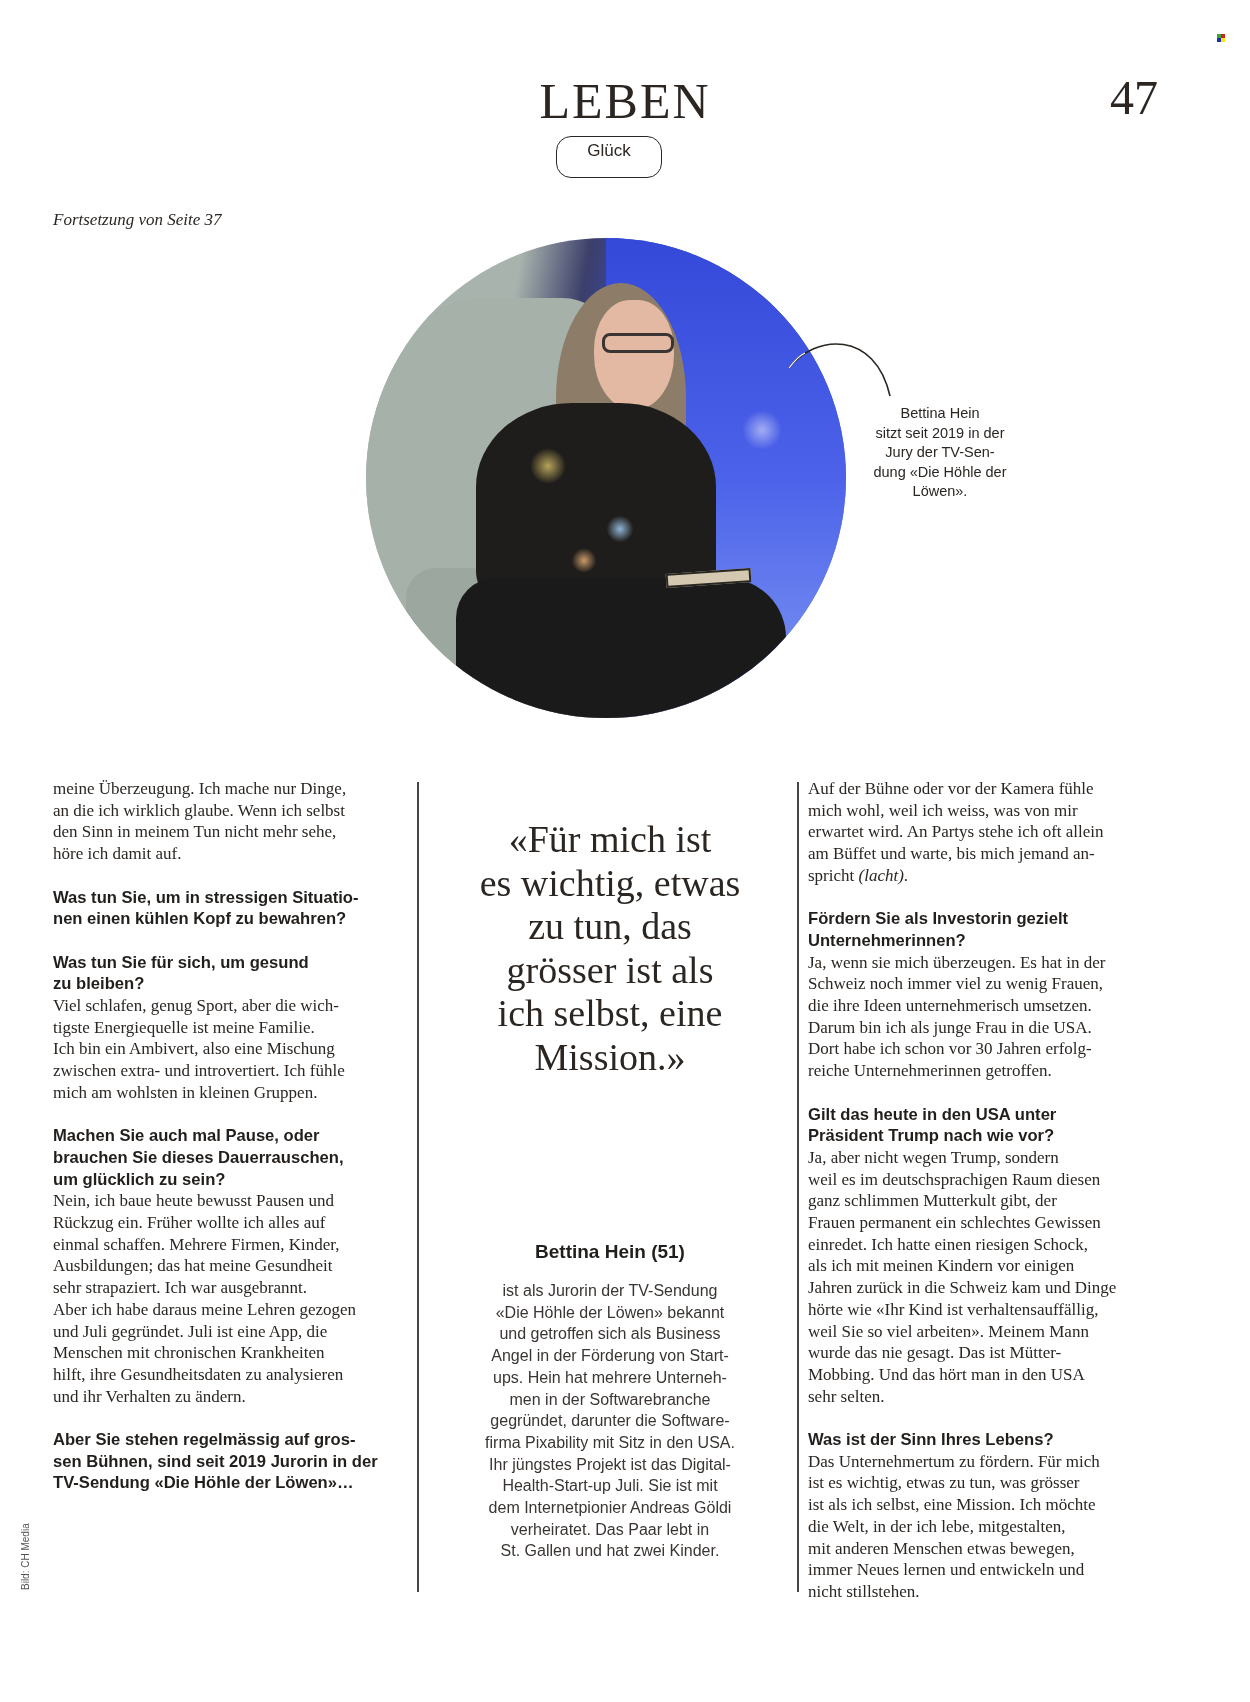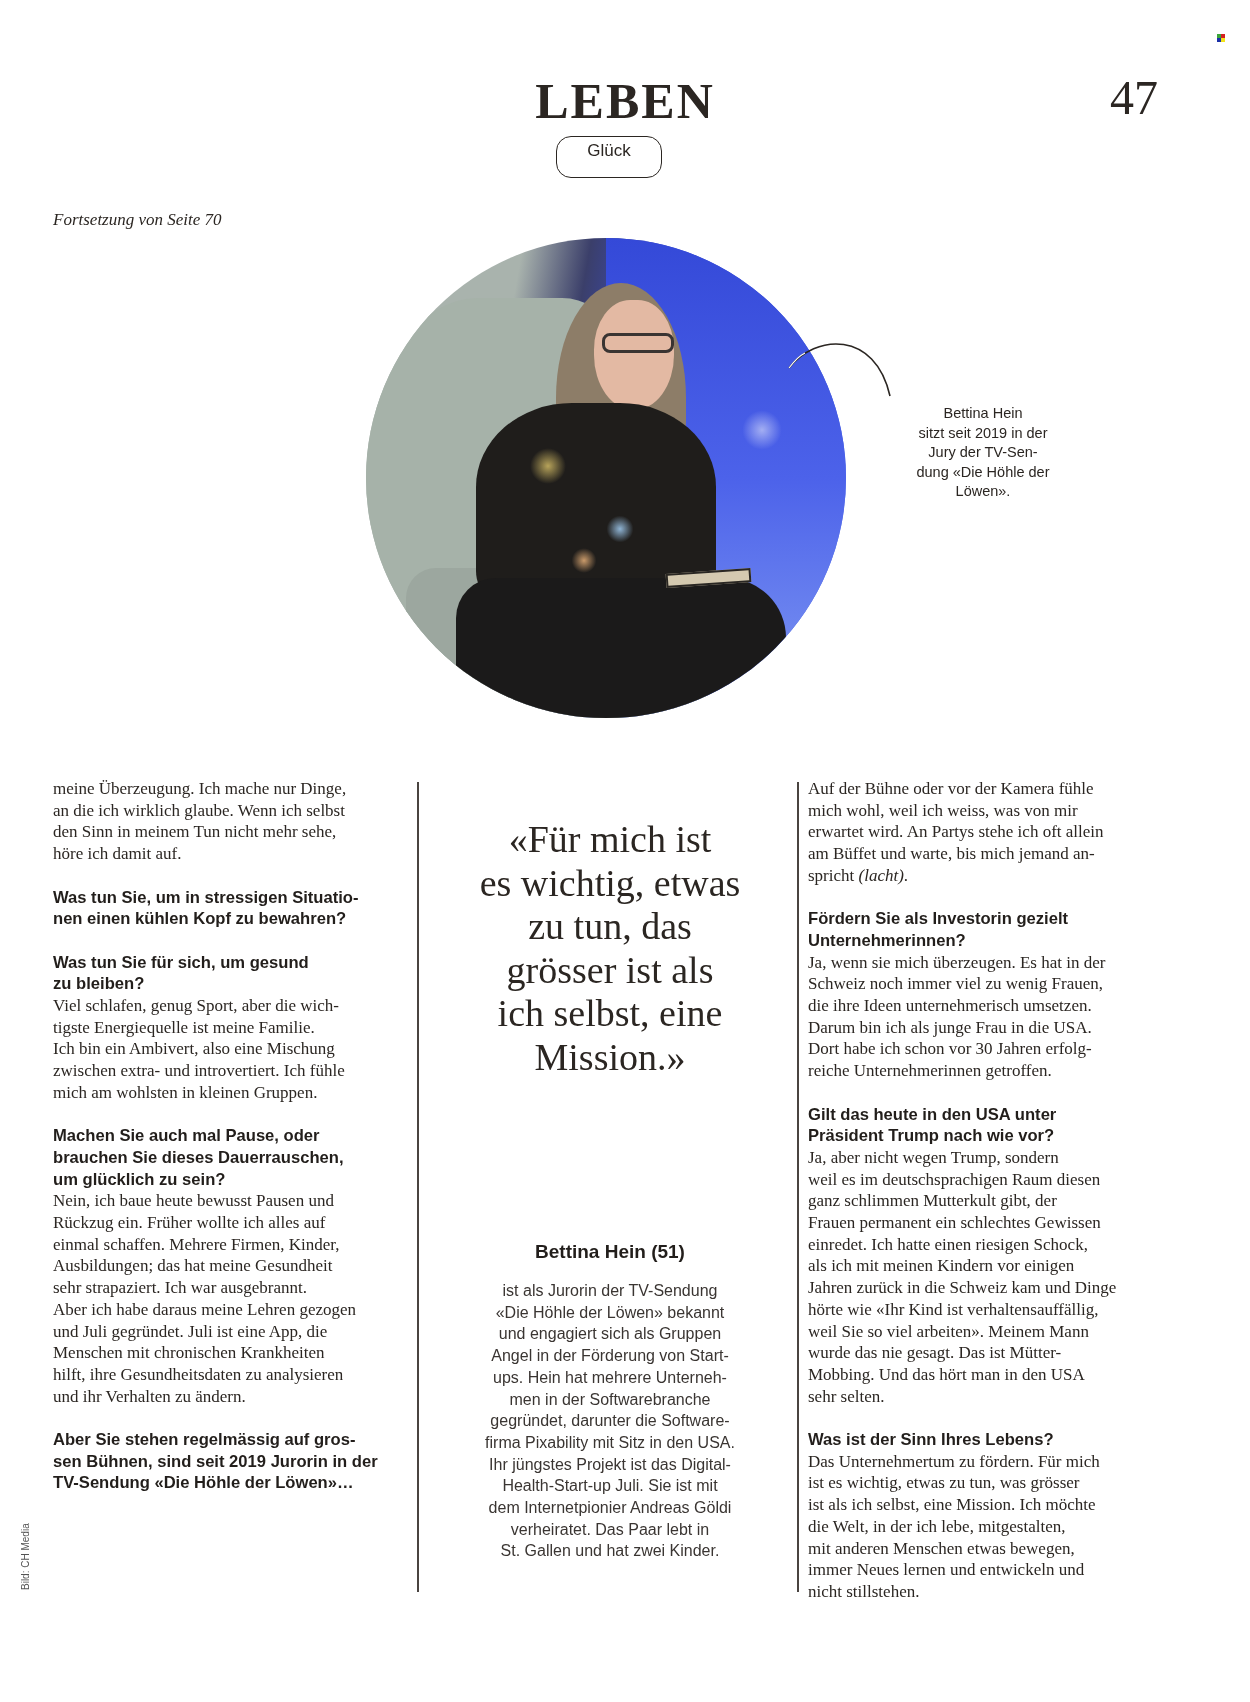--- a/index.html
+++ b/index.html
@@ -6,39 +6,39 @@
     html, body { width: 1250px; height: 1702px; background: #ffffff; overflow: hidden; }
     body { position: relative; color: #2b2622; font-family: "Liberation Serif", "DejaVu Serif", serif; }
 
     .registration-mark { position: absolute; left: 1217px; top: 34px; width: 8px; height: 8px; }
     .registration-mark span { position: absolute; width: 4px; height: 4px; }
     .rm-g { left: 0; top: 0; background: #3aa53a; }
     .rm-r { left: 4px; top: 0; background: #d42020; }
     .rm-b { left: 0; top: 4px; background: #1a2fa8; }
     .rm-y { left: 4px; top: 4px; background: #f2e21a; }
 
-    .section-title { position: absolute; left: 0; width: 1250px; top: 76px; text-align: center; font-family: "Liberation Serif", serif; font-size: 50px; letter-spacing: 2px; color: #2b2622; font-weight: bold; line-height: 1; }
+    .section-title { position: absolute; left: 0; width: 1250px; top: 76px; text-align: center; font-family: "Liberation Serif", serif; font-size: 50px; letter-spacing: 2px; color: #2b2622; font-weight: normal; line-height: 1; }
     .section-tag { position: absolute; left: 556px; top: 136px; width: 106px; height: 42px; border: 1.6px solid #2b2622; border-radius: 15px; text-align: center; font-family: "Liberation Sans", sans-serif; font-size: 17px; line-height: 27px; color: #2b2622; }
     .page-number { position: absolute; left: 1110px; top: 74px; font-family: "Liberation Serif", serif; font-size: 48px; line-height: 1; color: #2b2622; }
 
     .continuation { position: absolute; left: 53px; top: 210px; font-style: italic; font-size: 17px; color: #2b2622; }
 
     .portrait { position: absolute; left: 366px; top: 238px; width: 480px; height: 480px; border-radius: 50%; overflow: hidden; background: linear-gradient(100deg, #a9b3ad 0%, #a9b3ad 28%, #3b3f6a 40%, #3a4ed6 55%, #2f47d8 75%, #5f7ff0 100%); }
     .portrait .chair { position: absolute; left: 0; top: 60px; width: 280px; height: 420px; background: #a6b2a9; border-radius: 40% 30% 10% 10%; }
     .portrait .chair-seat { position: absolute; left: 40px; top: 330px; width: 300px; height: 160px; background: #9ca79f; border-radius: 30px; }
     .portrait .lights { position: absolute; right: 0; top: 0; width: 240px; height: 480px; background: radial-gradient(circle at 65% 40%, rgba(255,255,255,0.5) 0, rgba(255,255,255,0) 6%), radial-gradient(circle at 40% 55%, rgba(255,255,255,0.45) 0, rgba(255,255,255,0) 5%), linear-gradient(180deg, #3449d8 0%, #4c62ea 50%, #6b83ef 80%, #8396d8 100%); }
     .portrait .hair { position: absolute; left: 190px; top: 45px; width: 130px; height: 230px; background: #8d7d68; border-radius: 50% 50% 40% 40%; }
     .portrait .face { position: absolute; left: 228px; top: 62px; width: 80px; height: 110px; background: #e3b9a3; border-radius: 45% 45% 50% 50%; }
     .portrait .glasses { position: absolute; left: 236px; top: 95px; width: 72px; height: 20px; border: 3px solid #3a3432; border-radius: 8px; }
     .portrait .body { position: absolute; left: 110px; top: 165px; width: 240px; height: 210px; background: radial-gradient(circle at 30% 30%, #b7a35a 0, transparent 8%), radial-gradient(circle at 60% 60%, #8fb4d4 0, transparent 7%), radial-gradient(circle at 45% 75%, #c99a6a 0, transparent 6%), #1f1d1b; border-radius: 40% 40% 20% 20%; }
     .portrait .legs { position: absolute; left: 90px; top: 340px; width: 330px; height: 160px; background: #1b1a1a; border-radius: 40px 60px 0 0; }
     .portrait .book { position: absolute; left: 300px; top: 333px; width: 85px; height: 14px; background: #d4c9b0; border: 2px solid #2a2723; transform: rotate(-4deg); }
 
     .caption-arrow { position: absolute; left: 785px; top: 338px; width: 110px; height: 60px; }
-    .photo-caption { position: absolute; left: 893px; top: 404px; width: 180px; text-align: center; font-family: "Liberation Sans", sans-serif; font-size: 14.5px; line-height: 19.5px; color: #2b2622; }
+    .photo-caption { position: absolute; left: 850px; top: 404px; width: 180px; text-align: center; font-family: "Liberation Sans", sans-serif; font-size: 14.5px; line-height: 19.5px; color: #2b2622; }
 
     .column { position: absolute; top: 778px; font-size: 17px; line-height: 21.7px; color: #2b2622; }
     .col-left { left: 53px; width: 352px; }
     .col-right { left: 808px; width: 360px; }
 
     .rule { position: absolute; top: 782px; width: 1.5px; height: 810px; background: #4a4440; }
     .rule-1 { left: 417px; }
     .rule-2 { left: 797px; }
 
     .para { margin-bottom: 21.7px; }
@@ -62,21 +62,21 @@
   <span class="rm-g"></span>
     <span class="rm-r"></span>
     <span class="rm-b"></span>
     <span class="rm-y"></span>
 </div>
 
 <h1 class="section-title">LEBEN</h1>
 <div class="section-tag">Glück</div>
 <div class="page-number">47</div>
 
-<div class="continuation">Fortsetzung von Seite 70</div>
+<div class="continuation">Fortsetzung von Seite 37</div>
 
 <div class="portrait" title="Bettina Hein sitting in a green armchair on a TV set with blue lit background">
   <div class="lights"></div>
   <div class="chair"></div>
   <div class="chair-seat"></div>
   <div class="hair"></div>
   <div class="face"></div>
   <div class="glasses"></div>
   <div class="body"></div>
   <div class="legs"></div>
@@ -163,21 +163,21 @@
   <span>zu tun, das</span>
   <span>grösser ist als</span>
   <span>ich selbst, eine</span>
   <span>Mission.»</span>
 </blockquote>
 
 <div class="bio">
   <div class="bio-name">Bettina Hein (51)</div>
   <span class="bio-line">ist als Jurorin der TV-Sendung</span>
   <span class="bio-line">«Die Höhle der Löwen» bekannt</span>
-  <span class="bio-line">und engagiert sich als Gruppen</span>
+  <span class="bio-line">und getroffen sich als Business</span>
   <span class="bio-line">Angel in der Förderung von Start-</span>
   <span class="bio-line">ups. Hein hat mehrere Unterneh-</span>
   <span class="bio-line">men in der Softwarebranche</span>
   <span class="bio-line">gegründet, darunter die Software-</span>
   <span class="bio-line">firma Pixability mit Sitz in den USA.</span>
   <span class="bio-line">Ihr jüngstes Projekt ist das Digital-</span>
   <span class="bio-line">Health-Start-up Juli. Sie ist mit</span>
   <span class="bio-line">dem Internetpionier Andreas Göldi</span>
   <span class="bio-line">verheiratet. Das Paar lebt in</span>
   <span class="bio-line">St. Gallen und hat zwei Kinder.</span>

